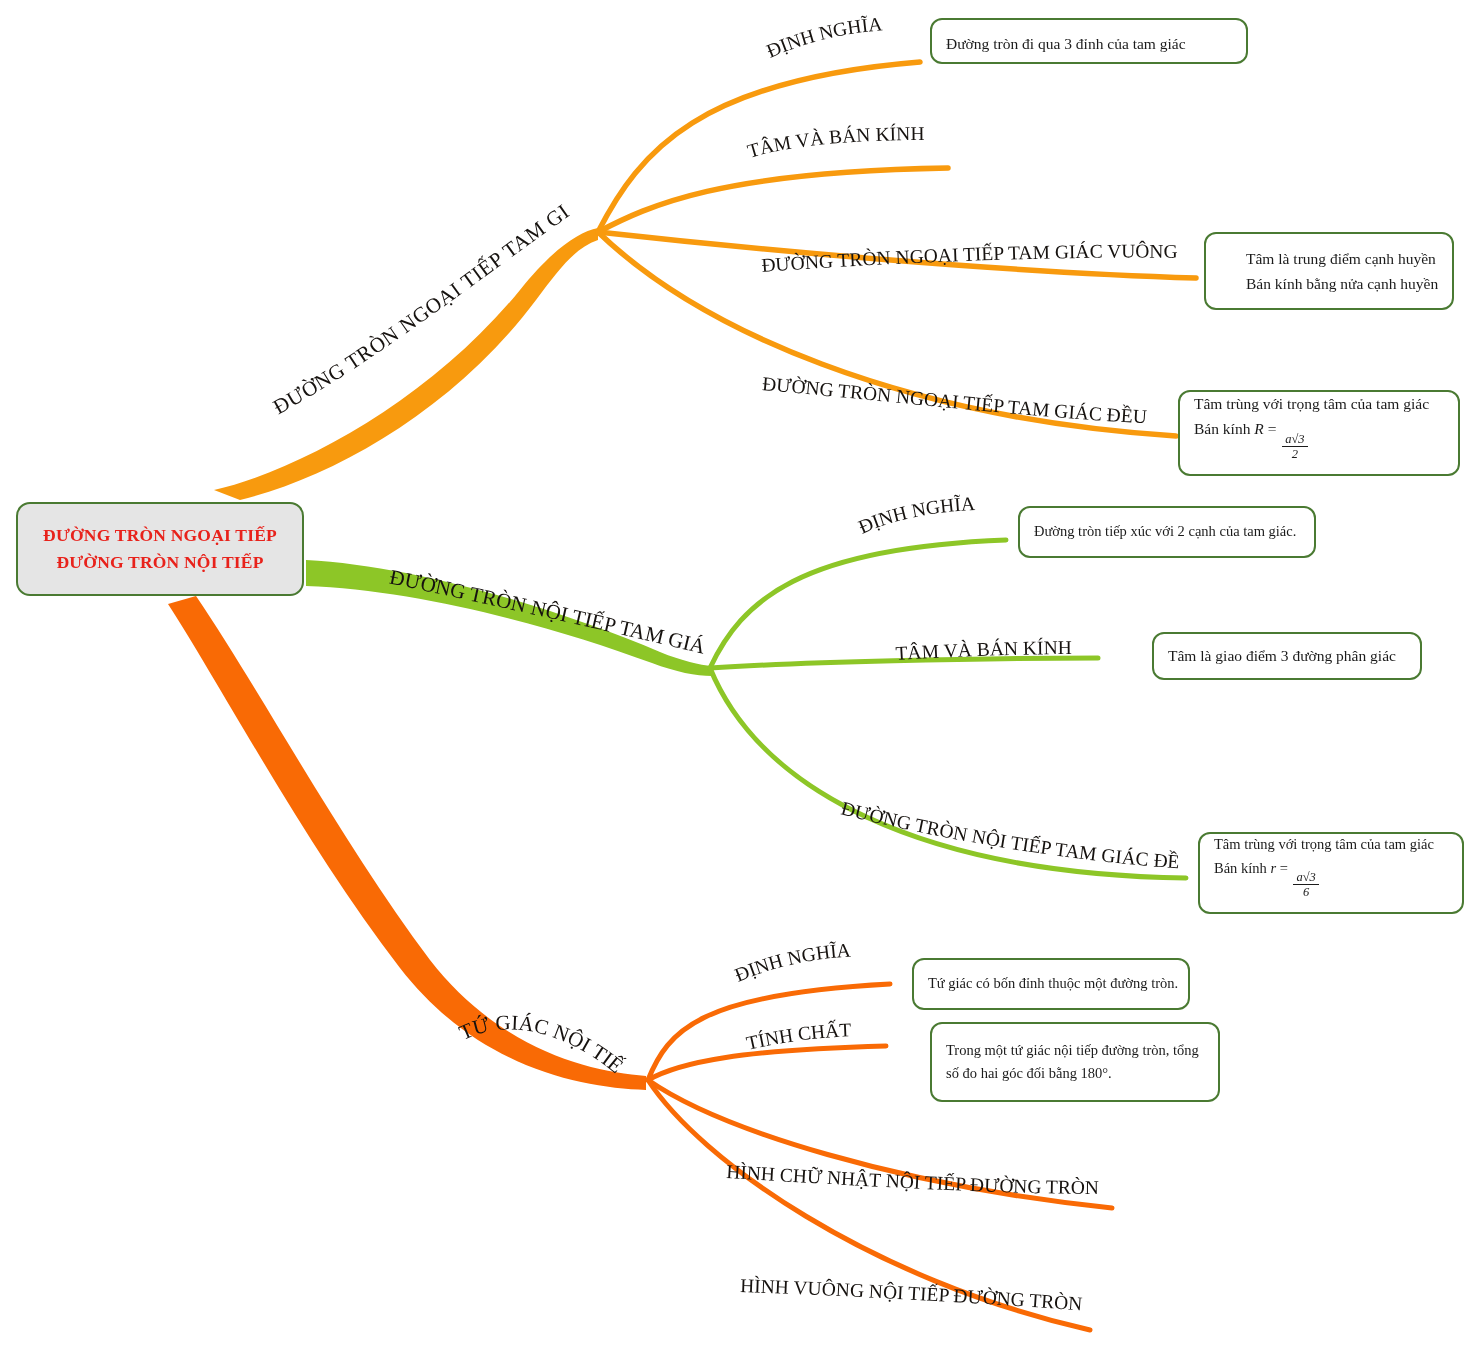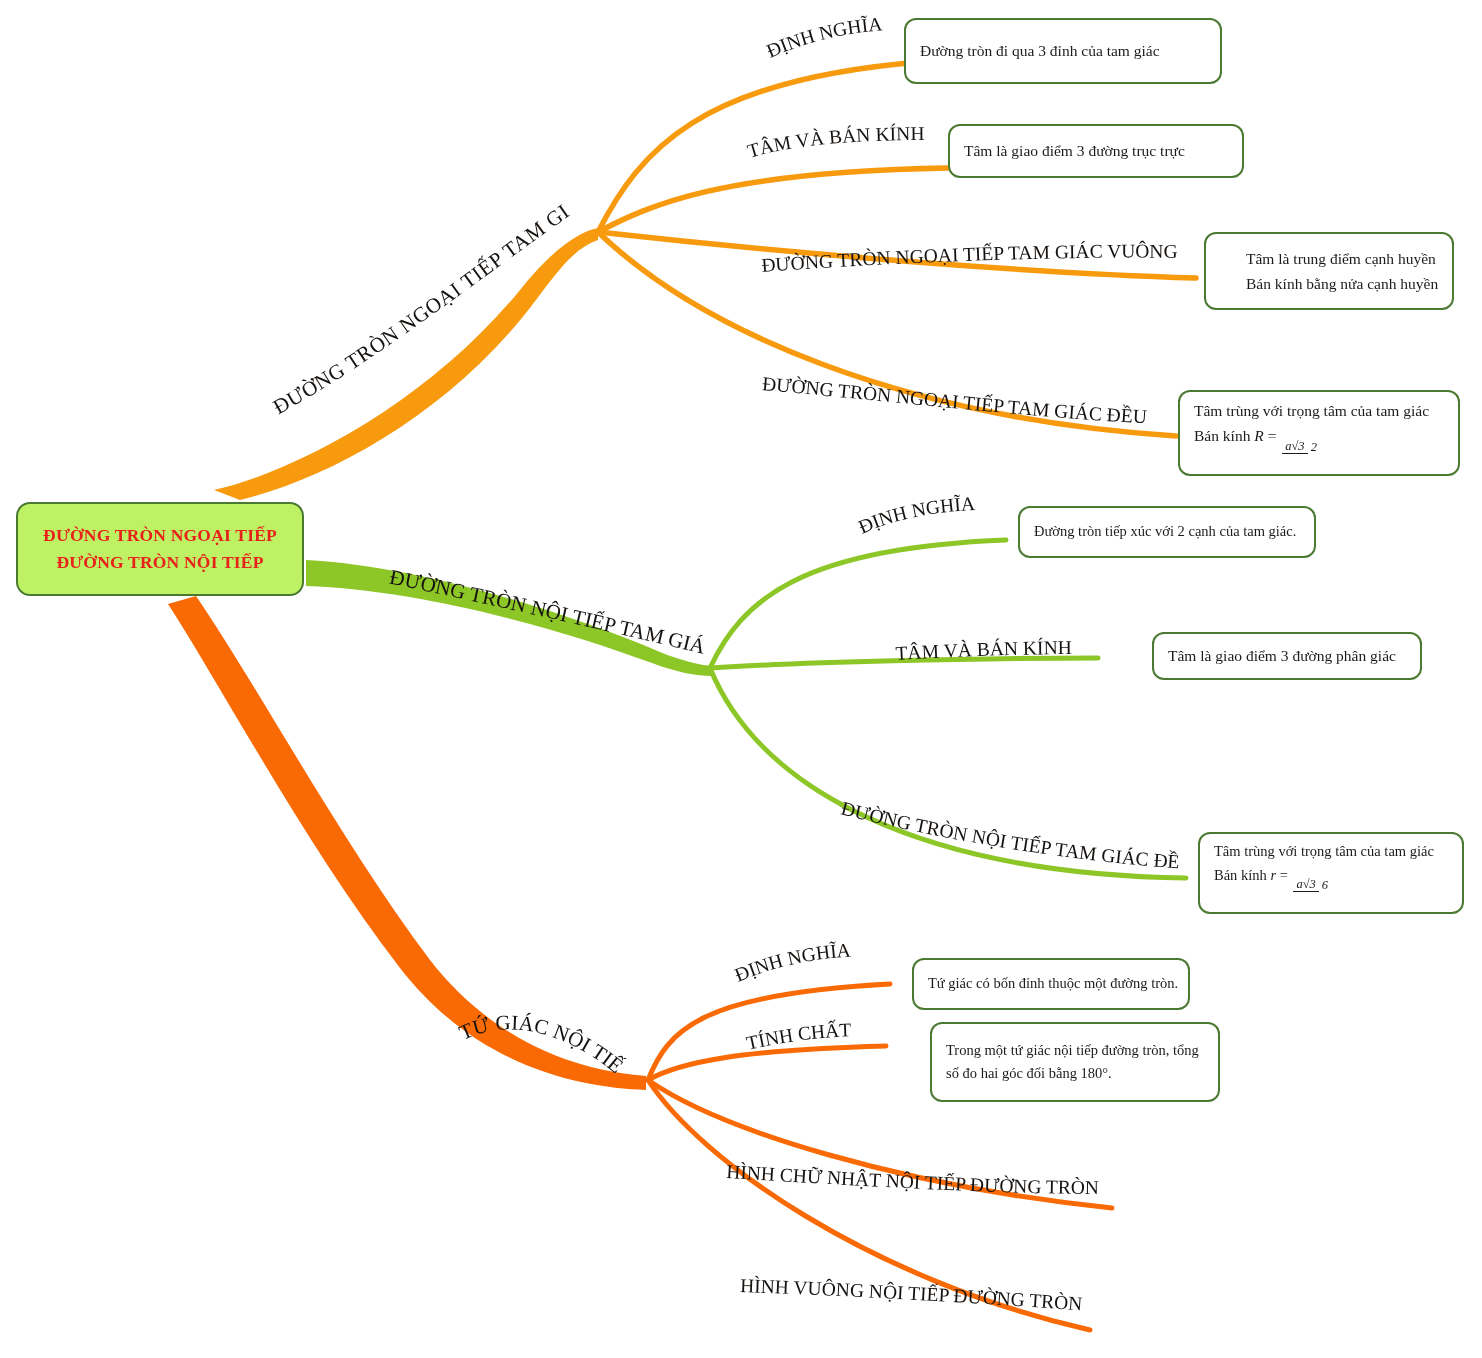--- a/index.html
+++ b/index.html
@@ -4,40 +4,40 @@
 <style>
   html,body{margin:0;padding:0;background:#ffffff;}
   body{width:1482px;height:1358px;position:relative;overflow:hidden;
        font-family:"Liberation Serif","DejaVu Serif",serif;}
   #stage{position:absolute;inset:0;width:1482px;height:1358px;}
   svg#wires{position:absolute;left:0;top:0;width:1482px;height:1358px;}
 
   
   .central{
     position:absolute;left:16px;top:502px;width:288px;height:94px;
-    border:2.5px solid #4A7A32;border-radius:14px;background:#bef264;
+    border:2.5px solid #4A7A32;border-radius:14px;background:#e5e5e5;
     display:flex;flex-direction:column;align-items:center;justify-content:center;
     box-sizing:border-box;z-index:6;
   }
   .central span{
     color:#E8221B;font-weight:bold;font-size:17.5px;letter-spacing:.2px;
     line-height:1.55;white-space:nowrap;
   }
 
   
   .box{
     position:absolute;border:2.2px solid #4A7A32;border-radius:12px;background:#ffffff;
     box-sizing:border-box;display:flex;flex-direction:column;justify-content:center;
     padding:6px 14px;z-index:5;
   }
   .box .ln{font-size:15.5px;color:#1b1b1b;line-height:1.62;white-space:nowrap;}
   .trunk-lbl{font-size:21px;letter-spacing:.6px;}
 
   
-  .frac{display:inline-flex;flex-direction:row;align-items:center;
+  .frac{display:inline-flex;flex-direction:column;align-items:center;
         vertical-align:-0.55em;margin:14px 2px;font-style:italic;}
   .frac .num{font-size:12.5px;line-height:1.05;border-bottom:1.2px solid #1b1b1b;padding:0 3px;}
   .frac .den{font-size:12.5px;line-height:1.15;padding:0 3px;}
   .it{font-style:italic;}
 </style>
 </head>
 <body>
 
 <div id="stage">
 
@@ -145,27 +145,24 @@
         <textPath href="#p-r4" startOffset="0%">HÌNH VUÔNG NỘI TIẾP ĐƯỜNG TRÒN</textPath>
       </text>
     </g>
   </svg>
 
   <div class="central">
     <span>ĐƯỜNG TRÒN NGOẠI TIẾP</span>
     <span>ĐƯỜNG TRÒN NỘI TIẾP</span>
   </div>
 
-  <div class="box" style="left:904px;top:18px;width:318px;height:66px;">
+  <div class="box" style="left:930px;top:18px;width:318px;height:46px;justify-content:flex-end;">
     <div class="ln">Đường tròn đi qua 3 đỉnh của tam giác</div>
   </div>
 
-  <div class="box" style="left:948px;top:124px;width:296px;height:54px;">
-    <div class="ln">Tâm là giao điểm 3 đường trục trực</div>
-  </div>
 
   <div class="box" style="left:1204px;top:232px;width:250px;height:78px;padding-left:40px;">
     <div class="ln">Tâm là trung điểm cạnh huyền</div>
     <div class="ln">Bán kính bằng nửa cạnh huyền</div>
   </div>
 
   <div class="box" style="left:1178px;top:390px;width:282px;height:86px;">
     <div class="ln">Tâm trùng với trọng tâm của tam giác</div>
     <div class="ln">
       <span>Bán kính</span>

